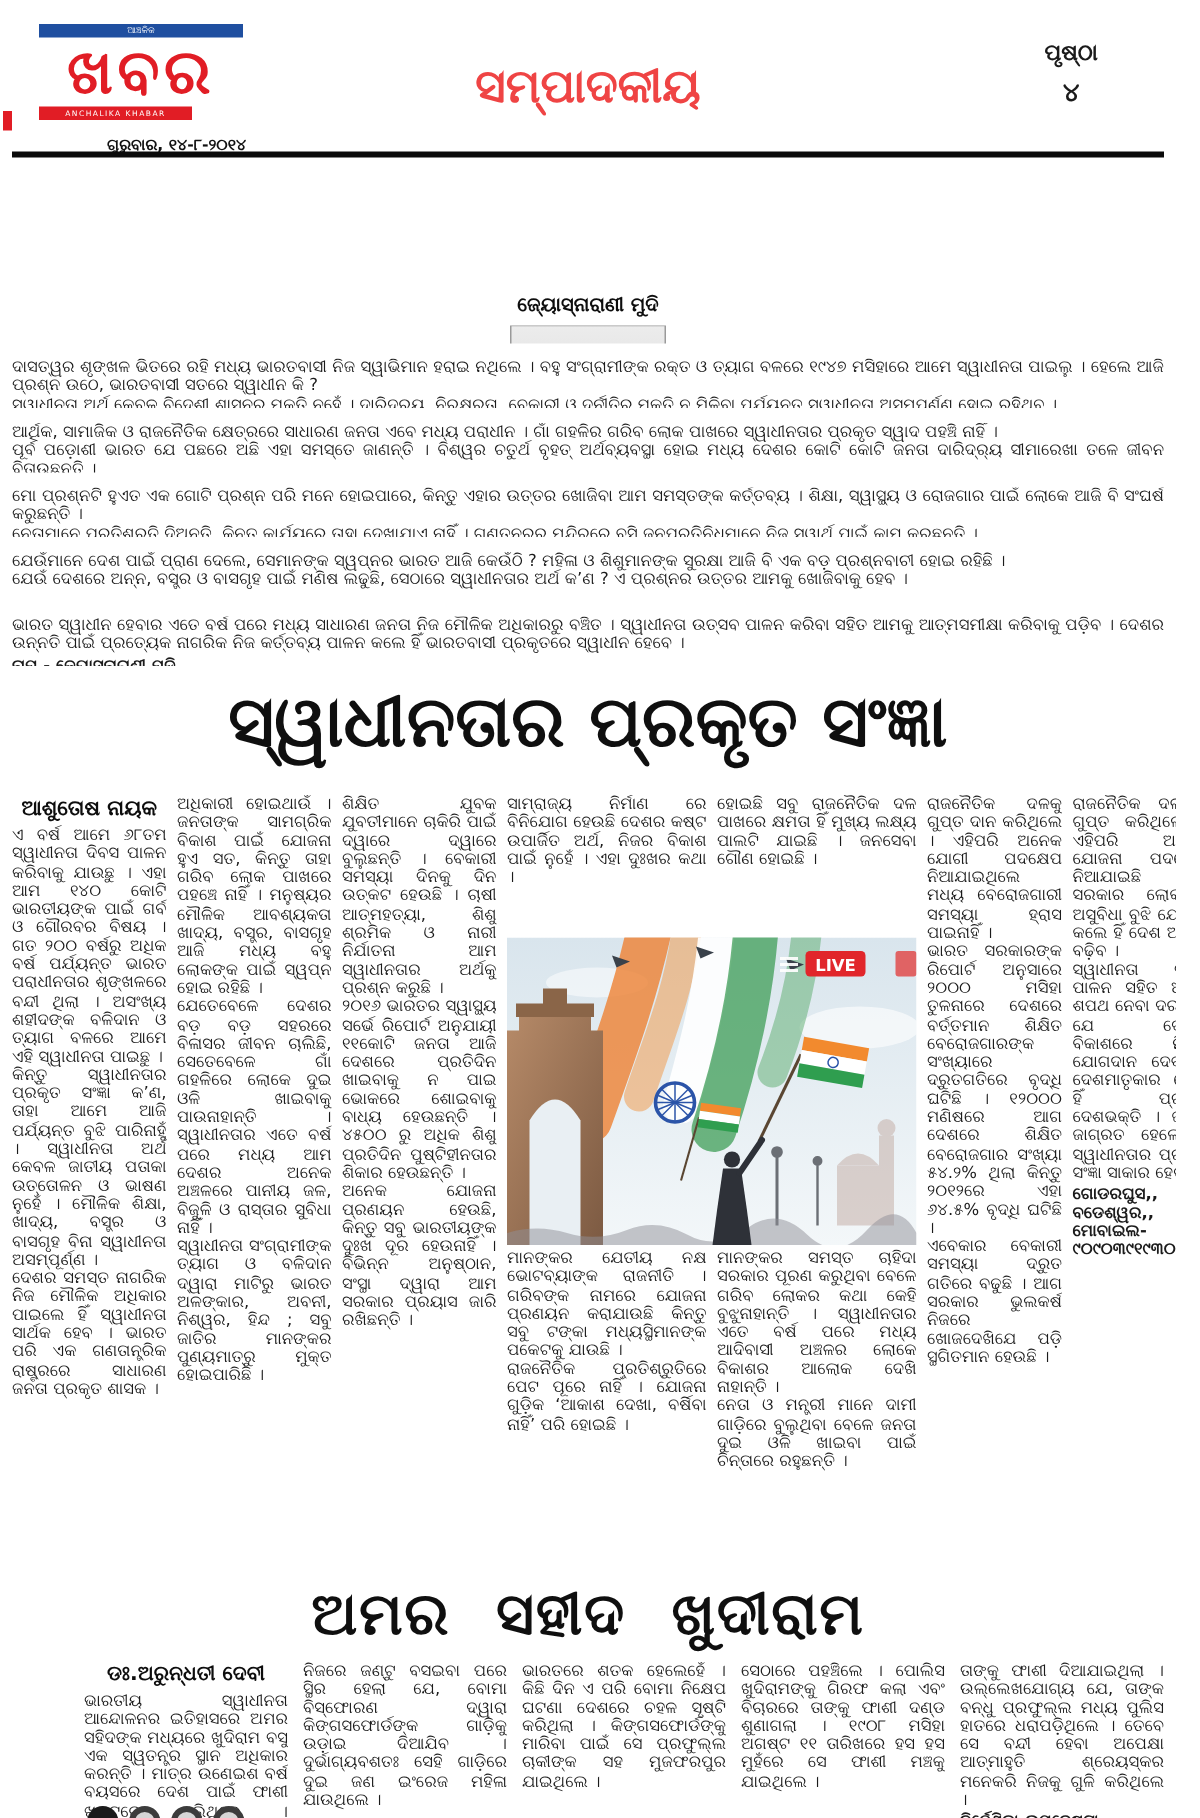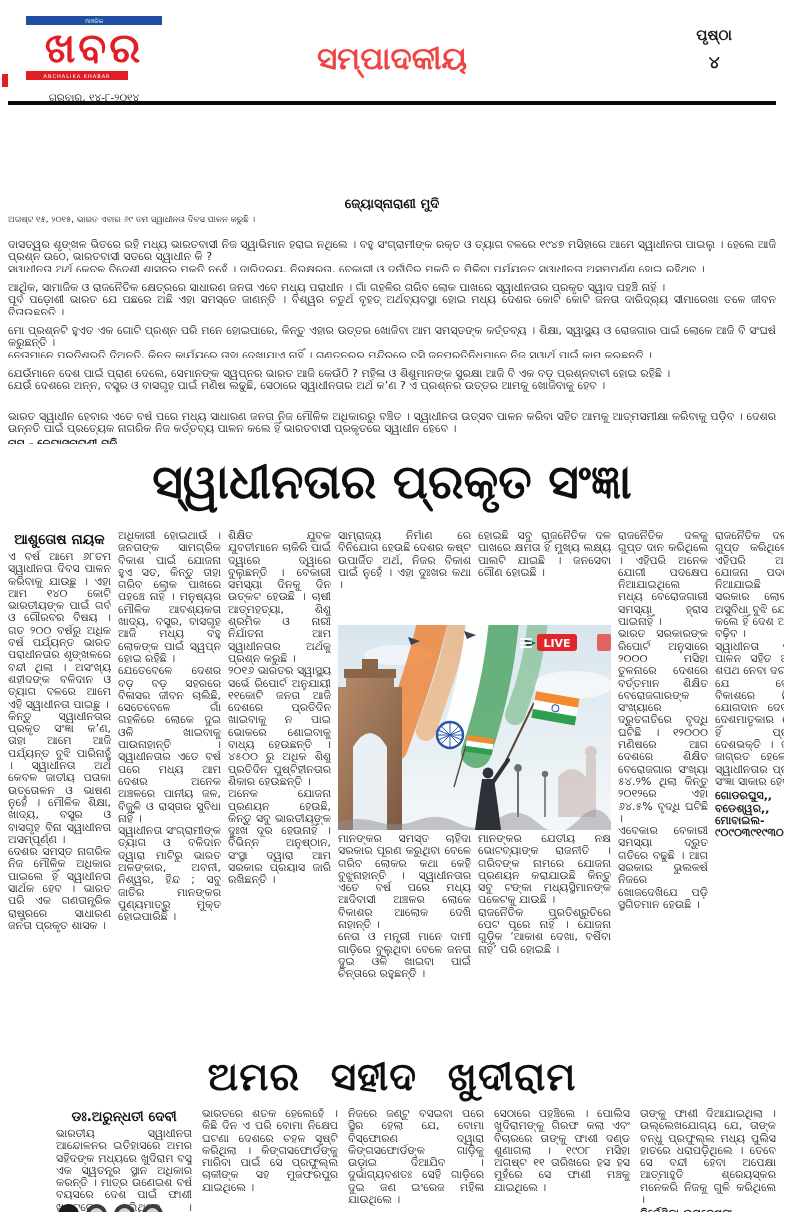--- a/index.html
+++ b/index.html
@@ -6,21 +6,21 @@
   #page{position:relative;width:784px;height:1212px;background:#ffffff;overflow:hidden;
         font-family:"DejaVu Sans","Liberation Sans",sans-serif;color:#1a1a1a;}
   
   .masthead{position:absolute;left:24px;top:16px;width:140px;}
   .mh-blue{height:9px;background:#1f4fa0;position:relative;margin:0 2px;}
   .mh-top-label{position:absolute;left:0;right:0;top:0;text-align:center;color:#fff;font-size:6px;line-height:9px;}
   .mh-logo{color:#e11d25;font-size:41px;line-height:46px;font-weight:800;text-align:center;letter-spacing:3px;}
   .mh-redbar{height:9px;background:#e11d25;width:102px;margin-left:2px;position:relative;}
   .mh-sub-label{position:absolute;left:0;right:0;top:1px;text-align:center;color:#fff;font-size:5px;letter-spacing:1px;line-height:8px;}
   .mh-tick{position:absolute;left:-22px;top:58px;width:6px;height:13px;background:#e11d25;}
-  .mh-date{margin-top:11px;text-align:center;font-size:10.5px;font-weight:normal;color:#111;}
+  .mh-date{margin-top:11px;text-align:right;font-size:10.5px;font-weight:bold;color:#111;}
   .section-title{position:absolute;left:0;right:0;top:40px;text-align:center;font-size:31px;font-weight:600;color:#ef4444;}
   .page-info{position:absolute;right:52px;top:26px;text-align:center;}
   .page-info .lbl{font-size:15px;font-weight:bold;}
   .page-info .num{font-size:17px;font-weight:bold;margin-top:8px;}
   .header-rule{position:absolute;left:8px;right:8px;top:101px;height:4px;background:#0a0a0a;}
   
   .headline{position:absolute;left:0;right:0;text-align:center;color:#0f0f0f;font-weight:600;}
   .h1{top:106px;font-size:54px;line-height:80px;}
   .h2{top:444px;font-size:47px;line-height:76px;}
   .h3{top:1050px;font-size:39px;line-height:54px;word-spacing:16px;letter-spacing:1px;}
@@ -75,21 +75,20 @@
     <div class="lbl">ପୃଷ୍ଠା</div>
     <div class="num">୪</div>
   </div>
 
   <div class="header-rule"></div>
 
 
   <div class="cols a1">
     <div class="col">
       <div class="byline b1">ଜ୍ୟୋସ୍ନାରାଣୀ ମୁଦି</div>
-      <div class="intro">ଅଗଷ୍ଟ ୧୫, ୨୦୧୫, ଭାରତ ଏବାର ୬୯ ତମ ସ୍ୱାଧୀନତା ଦିବସ ପାଳନ କରୁଛି ।</div>
 
       <svg class="photo" viewBox="0 0 103 126" aria-hidden="true">
         <defs>
           <linearGradient id="pbg" x1="0" y1="0" x2="0" y2="1">
             <stop offset="0" stop-color="#ececec"></stop>
               <stop offset="1" stop-color="#c8c8c8"></stop>
           </linearGradient>
         </defs>
         <rect x="0" y="0" width="103" height="126" fill="url(#pbg)"></rect>
         <rect x="0" y="0" width="103" height="126" fill="none" stroke="#9a9a9a" stroke-width="1"></rect>
@@ -237,24 +236,24 @@
             <rect x="182" y="17" width="12" height="2"></rect>
             <rect x="182" y="21" width="12" height="2"></rect>
           </g>
           <rect x="199" y="9" width="40" height="17" rx="3" fill="#e1262b"></rect>
           <text x="219" y="22" text-anchor="middle" fill="#ffffff" font-size="11" font-weight="bold" font-family="DejaVu Sans, sans-serif">LIVE</text>
           <rect x="259" y="9" width="14" height="17" rx="2" fill="#e14b4b" opacity="0.85"></rect>
         </g>
       </svg>
 
       <div class="a2c-bottom">
+        <div class="mini newsp">ମାନଙ୍କର ଯେତୀୟ ନକ୍ଷ ଭୋଟବ୍ୟାଙ୍କ ରାଜନୀତି । ଗରିବଙ୍କ ନାମରେ ଯୋଜନା ପ୍ରଣୟନ କରାଯାଉଛି କିନ୍ତୁ ସବୁ ଟଙ୍କା ମଧ୍ୟସ୍ଥିମାନଙ୍କ ପକେଟକୁ ଯାଉଛି ।
+ରାଜନୈତିକ ପ୍ରତିଶ୍ରୁତିରେ ପେଟ ପୂରେ ନାହିଁ । ଯୋଜନା ଗୁଡ଼ିକ ‘ଆକାଶ ଦେଖା, ବର୍ଷିବା ନାହିଁ’ ପରି ହୋଇଛି ।</div>
         <div class="mini newsp">ମାନଙ୍କର ସମସ୍ତ ଚାହିଦା ସରକାର ପୂରଣ କରୁଥିବା ବେଳେ ଗରିବ ଲୋକର କଥା କେହି ବୁଝୁନାହାନ୍ତି । ସ୍ୱାଧୀନତାର ଏତେ ବର୍ଷ ପରେ ମଧ୍ୟ ଆଦିବାସୀ ଅଞ୍ଚଳର ଲୋକେ ବିକାଶର ଆଲୋକ ଦେଖି ନାହାନ୍ତି ।
 ନେତା ଓ ମନ୍ତ୍ରୀ ମାନେ ଦାମୀ ଗାଡ଼ିରେ ବୁଲୁଥିବା ବେଳେ ଜନତା ଦୁଇ ଓଳି ଖାଇବା ପାଇଁ ଚିନ୍ତାରେ ରହୁଛନ୍ତି ।</div>
-        <div class="mini newsp">ମାନଙ୍କର ଯେତୀୟ ନକ୍ଷ ଭୋଟବ୍ୟାଙ୍କ ରାଜନୀତି । ଗରିବଙ୍କ ନାମରେ ଯୋଜନା ପ୍ରଣୟନ କରାଯାଉଛି କିନ୍ତୁ ସବୁ ଟଙ୍କା ମଧ୍ୟସ୍ଥିମାନଙ୍କ ପକେଟକୁ ଯାଉଛି ।
-ରାଜନୈତିକ ପ୍ରତିଶ୍ରୁତିରେ ପେଟ ପୂରେ ନାହିଁ । ଯୋଜନା ଗୁଡ଼ିକ ‘ଆକାଶ ଦେଖା, ବର୍ଷିବା ନାହିଁ’ ପରି ହୋଇଛି ।</div>
       </div>
     </div>
 
     <div class="col w-right newsp">ରାଜନୈତିକ ଦଳକୁ ଗୁପ୍ତ ଦାନ କରିଥିଲେ । ଏହିପରି ଅନେକ ଯୋଗୀ ପଦକ୍ଷେପ ନିଆଯାଇଥିଲେ ମଧ୍ୟ ବେରୋଜଗାରୀ ସମସ୍ୟା ହ୍ରାସ ପାଇନାହିଁ ।
 ଭାରତ ସରକାରଙ୍କ ରିପୋର୍ଟ ଅନୁସାରେ ୨୦୦୦ ମସିହା ତୁଳନାରେ ଦେଶରେ ବର୍ତ୍ତମାନ ଶିକ୍ଷିତ ବେରୋଜଗାରଙ୍କ ସଂଖ୍ୟାରେ ଦ୍ରୁତଗତିରେ ବୃଦ୍ଧି ଘଟିଛି । ୧୨୦୦୦ ମଣିଷରେ ଆଗ ଦେଶରେ ଶିକ୍ଷିତ ବେରୋଜଗାର ସଂଖ୍ୟା ୫୪.୨% ଥିଲା କିନ୍ତୁ ୨୦୧୨ରେ ଏହା ୬୪.୫% ବୃଦ୍ଧି ଘଟିଛି ।
 ଏବେକାର ବେକାରୀ ସମସ୍ୟା ଦ୍ରୁତ ଗତିରେ ବଢୁଛି । ଆଗ ସରକାର ଭୁଲକର୍ଷ ନିଜରେ ଖୋଜଦେଖିଯେ ପଡ଼ି ସ୍ଥଗିତମାନ ହେଉଛି ।</div>
     <div class="col w-right">
       <div class="newsp">ରାଜନୈତିକ ଦଳଙ୍କୁ ଗୁପ୍ତ କରିଥିଲେ । ଏହିପରି ଅନେକ ଯୋଜନା ପଦକ୍ଷେପ ନିଆଯାଇଛି । ସରକାର ଲୋକଙ୍କ ଅସୁବିଧା ବୁଝି ଯୋଜନା କଲେ ହିଁ ଦେଶ ଆଗକୁ ବଢ଼ିବ ।
 ସ୍ୱାଧୀନତା ଦିବସ ପାଳନ ସହିତ ଆମେ ଶପଥ ନେବା ଦରକାର ଯେ ଦେଶର ବିକାଶରେ ନିଜର ଯୋଗଦାନ ଦେବା । ଦେଶମାତୃକାର ସେବା ହିଁ ପ୍ରକୃତ ଦେଶଭକ୍ତି । ଜନତା ଜାଗ୍ରତ ହେଲେ ହିଁ ସ୍ୱାଧୀନତାର ପ୍ରକୃତ ସଂଜ୍ଞା ସାକାର ହେବ ।</div>
       <div class="newsp sig">ଗୋଡରଘୁସ,, ବଡେଶ୍ୱର,,
@@ -268,22 +267,22 @@
     <div class="col">
       <div class="byline b3">ଡଃ.ଅରୁନ୍ଧତୀ ଦେବୀ</div>
       <div class="newsp">ଭାରତୀୟ ସ୍ୱାଧୀନତା ଆନ୍ଦୋଳନର ଇତିହାସରେ ଅମର ସହିଦଙ୍କ ମଧ୍ୟରେ ଖୁଦିରାମ ବସୁ ଏକ ସ୍ୱତନ୍ତ୍ର ସ୍ଥାନ ଅଧିକାର କରନ୍ତି । ମାତ୍ର ଉଣେଇଶ ବର୍ଷ ବୟସରେ ଦେଶ ପାଇଁ ଫାଶୀ ଖୁଣ୍ଟରେ ଝୁଲିଥିଲେ । ମେଦିନୀପୁର ଜିଲ୍ଲାର ହବିବପୁର ଗ୍ରାମରେ ୧୮୮୯ରେ ଜନ୍ମ ନେଇଥିଲେ । ୧୯୦୮- ମସିହାରେ ଶ୍ରୀ ଅରବିନ୍ଦ ଓ ଭଗିନୀ ନିବେଦିତା</div>
       <div class="cut-circles">
         <span class="c filled"></span>
           <span class="c hollow"></span>
           <span class="c hollow"></span>
           <span class="c hollow"></span>
       </div>
     </div>
+    <div class="col newsp">ନିଜରେ ଜଣ୍ଟୁ ବସଇବା ପରେ ସ୍ଥିର ହେଲା ଯେ, ବୋମା ବିସ୍ଫୋରଣ ଦ୍ୱାରା କିଙ୍ଗସଫୋର୍ଡଙ୍କ ଗାଡ଼ିକୁ ଉଡ଼ାଇ ଦିଆଯିବ । ଦୁର୍ଭାଗ୍ୟବଶତଃ ସେହି ଗାଡ଼ିରେ ଦୁଇ ଜଣ ଇଂରେଜ ମହିଳା ଯାଉଥିଲେ ।</div>
     <div class="col newsp">ଭାରତରେ ଶତକ ହେଲେହେଁ । କିଛି ଦିନ ଏ ପରି ବୋମା ନିକ୍ଷେପ ଘଟଣା ଦେଶରେ ଚହଳ ସୃଷ୍ଟି କରିଥିଲା । କିଙ୍ଗସଫୋର୍ଡଙ୍କୁ ମାରିବା ପାଇଁ ସେ ପ୍ରଫୁଲ୍ଲ ଚାକୀଙ୍କ ସହ ମୁଜଫରପୁର ଯାଇଥିଲେ ।</div>
-    <div class="col newsp">ନିଜରେ ଜଣ୍ଟୁ ବସଇବା ପରେ ସ୍ଥିର ହେଲା ଯେ, ବୋମା ବିସ୍ଫୋରଣ ଦ୍ୱାରା କିଙ୍ଗସଫୋର୍ଡଙ୍କ ଗାଡ଼ିକୁ ଉଡ଼ାଇ ଦିଆଯିବ । ଦୁର୍ଭାଗ୍ୟବଶତଃ ସେହି ଗାଡ଼ିରେ ଦୁଇ ଜଣ ଇଂରେଜ ମହିଳା ଯାଉଥିଲେ ।</div>
     <div class="col newsp">ସେଠାରେ ପହଞ୍ଚିଲେ । ପୋଲିସ ଖୁଦିରାମଙ୍କୁ ଗିରଫ କଲା ଏବଂ ବିଚାରରେ ତାଙ୍କୁ ଫାଶୀ ଦଣ୍ଡ ଶୁଣାଗଲା । ୧୯୦୮ ମସିହା ଅଗଷ୍ଟ ୧୧ ତାରିଖରେ ହସ ହସ ମୁହଁରେ ସେ ଫାଶୀ ମଞ୍ଚକୁ ଯାଇଥିଲେ ।</div>
     <div class="col">
       <div class="newsp">ତାଙ୍କୁ ଫାଶୀ ଦିଆଯାଇଥିଲା । ଉଲ୍ଲେଖଯୋଗ୍ୟ ଯେ, ତାଙ୍କ ବନ୍ଧୁ ପ୍ରଫୁଲ୍ଲ ମଧ୍ୟ ପୁଲିସ ହାତରେ ଧରାପଡ଼ିଥିଲେ । ତେବେ ସେ ବନ୍ଦୀ ହେବା ଅପେକ୍ଷା ଆତ୍ମାହୁତି ଶ୍ରେୟସ୍କର ମନେକରି ନିଜକୁ ଗୁଳି କରିଥିଲେ ।</div>
       <div class="newsp sig">ନିର୍ଦ୍ଦେଶିକା-ଉପଦେଷ୍ଟା, ଆଇନଜୀବିକା ସୁରକ୍ଷା ନିଯୋଗ ଆନ୍ଦୋଳନ, ଓଡ଼ିଶା, ଦୂରଭାଷ : ୯୩୩୭୬୬୭୨୮୧୦</div>
     </div>
   </div>
 
 </div>
 
 </body></html>

